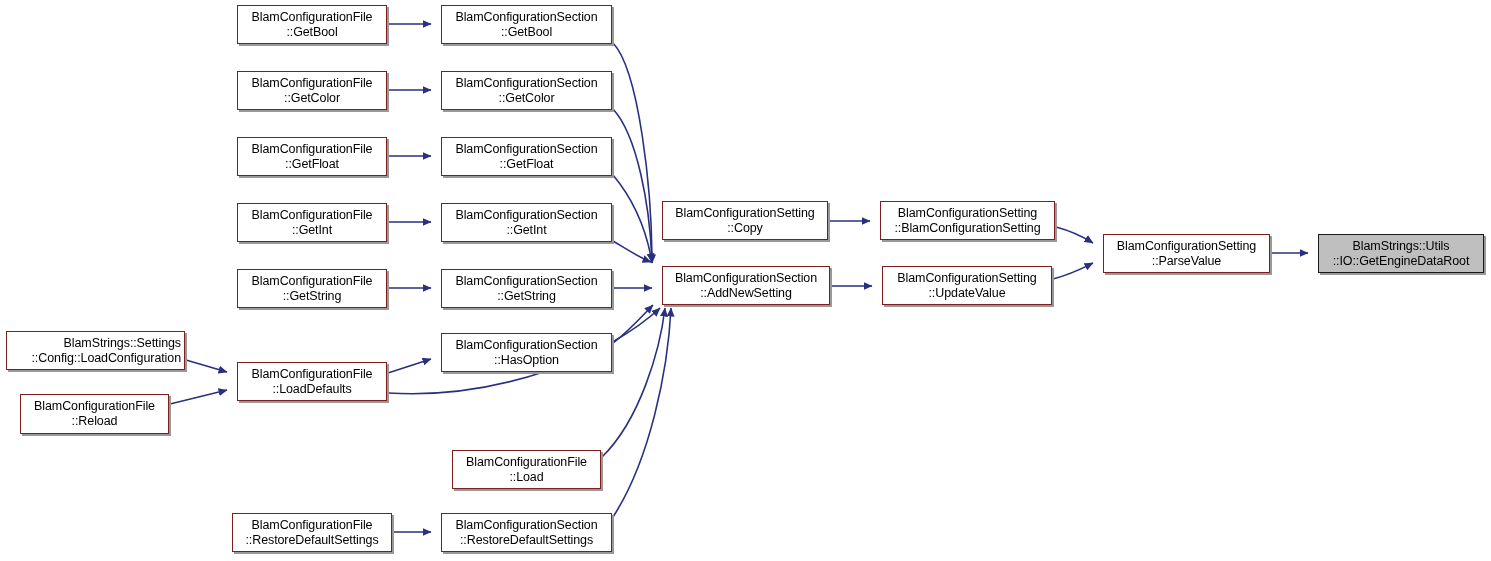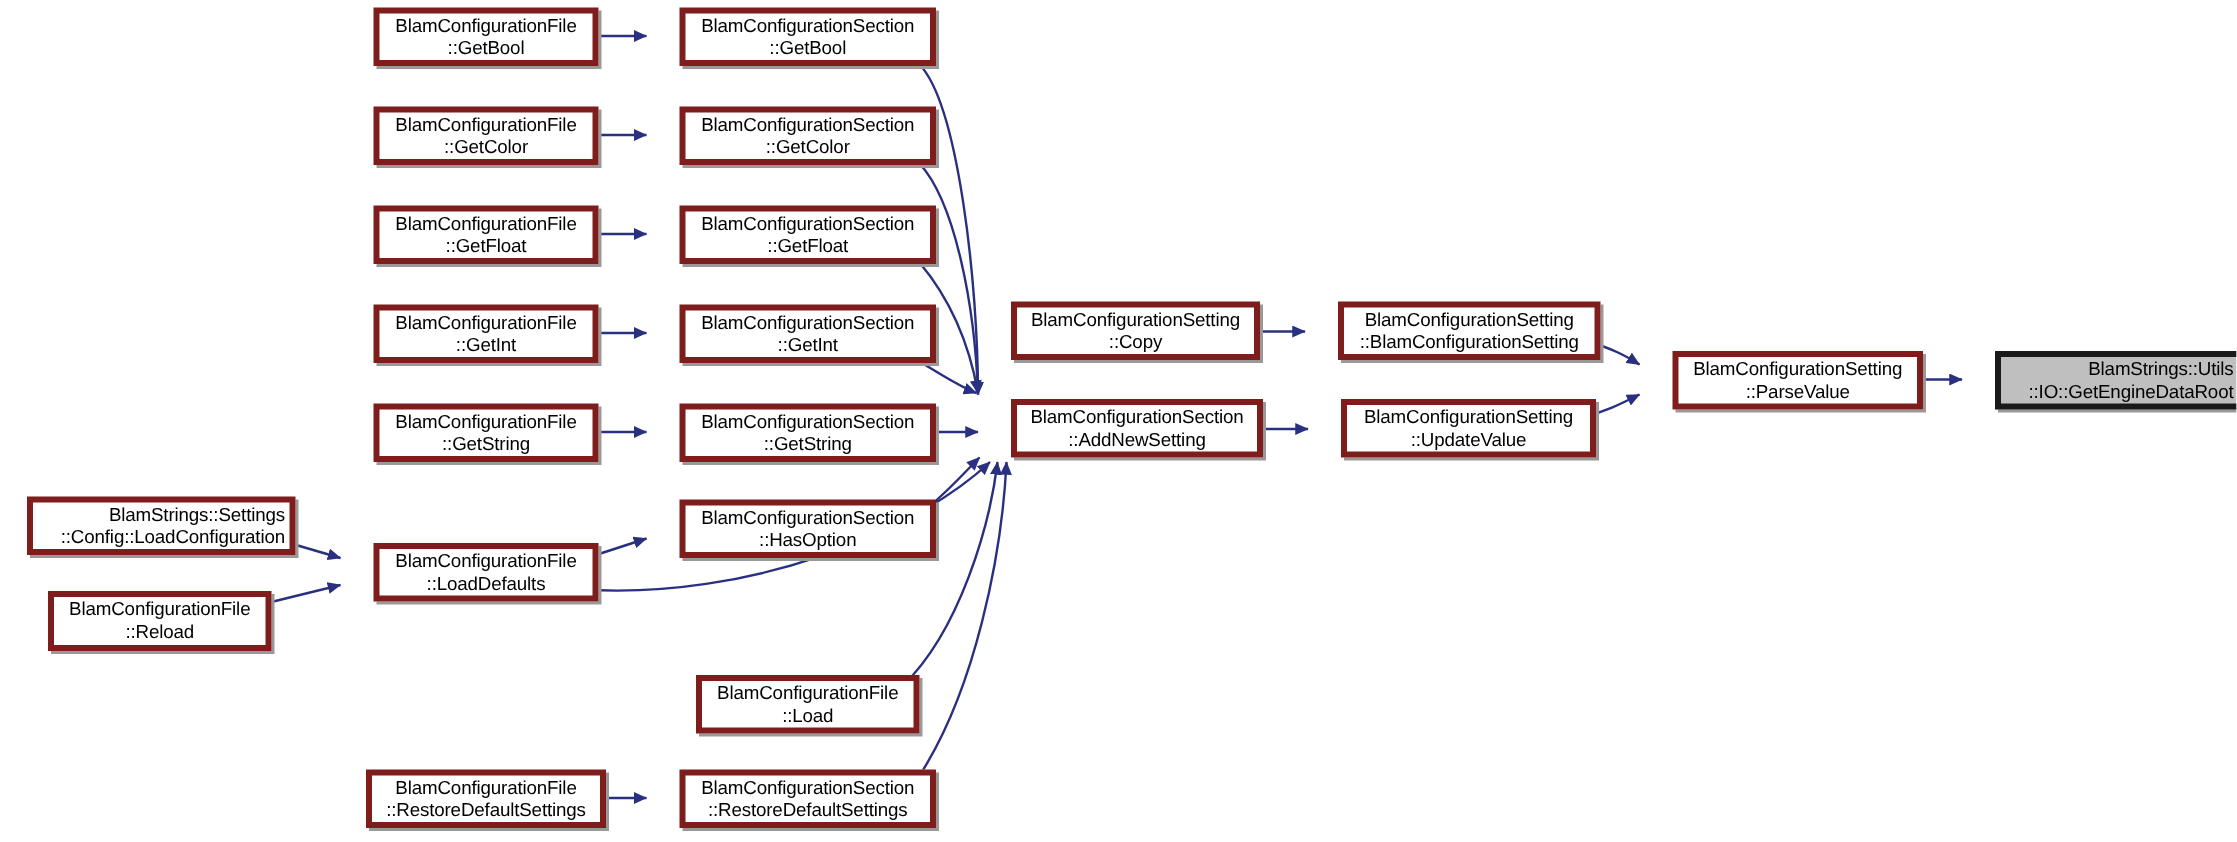--- a/index.html
+++ b/index.html
@@ -8,39 +8,37 @@
     width:1491px;
     height:561px;
     background:#ffffff;
     font-family:"Liberation Sans","DejaVu Sans",sans-serif;
     overflow:hidden;
   }
   #edges{position:absolute;left:0;top:0;width:1491px;height:561px;}
   .node{
     position:absolute;
     box-sizing:border-box;
-    border:4px solid #7f1d1d;
+    border:1px solid #7f1d1d;
     background:#ffffff;
     box-shadow:2px 2px 0 0 #999999;
     display:flex;
     align-items:center;
     justify-content:center;
     text-align:center;
     color:#000000;
     font-size:12.5px;
     line-height:15px;
     letter-spacing:-0.1px;
     white-space:pre-line;
     padding:0 3px;
-    margin-left:12px;
   }
   .node.highlight{
     background:#bfbfbf;
     border-color:#1a1a1a;
-    text-align:right;
   }
   .node span{display:block;width:100%;}
 </style>
 </head>
 <body>
 
 <div id="graph">
   <svg id="edges" xmlns="http://www.w3.org/2000/svg">
     <defs>
       <marker id="arrow" markerWidth="9" markerHeight="8" refX="8.5" refY="4" orient="auto" markerUnits="userSpaceOnUse">

